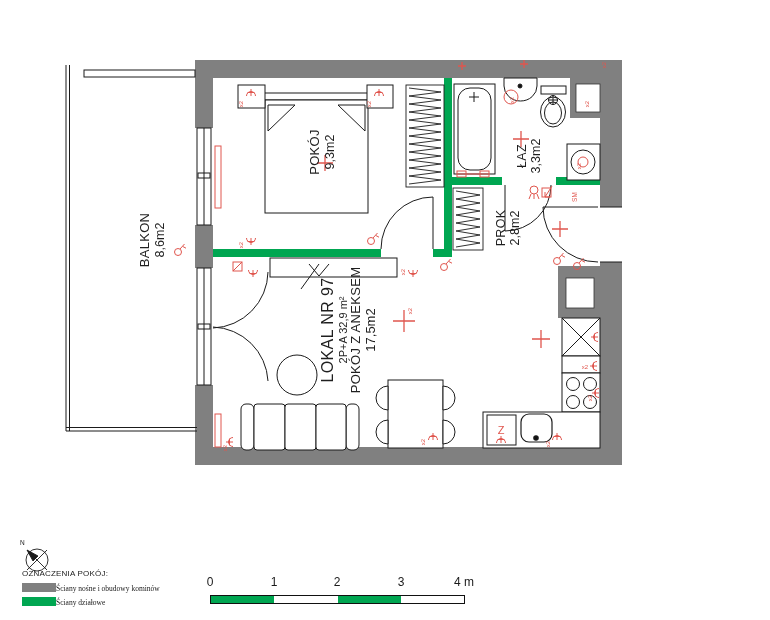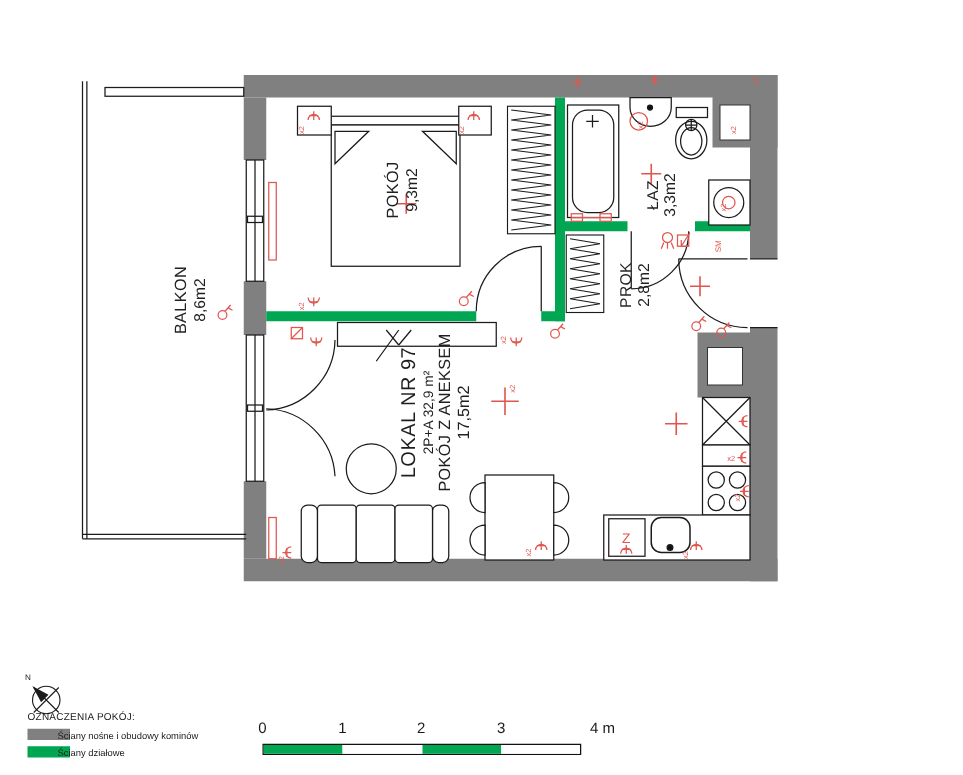--- a/index.html
+++ b/index.html
@@ -11,21 +11,21 @@
           text-align:center;white-space:nowrap;line-height:1.12;color:#1f1f1f;}
   .rlabel .rm{font-size:13px;letter-spacing:.3px;}
   .rlabel .ar{font-size:12.5px;}
   .mainlbl .l1{font-size:16px;letter-spacing:.4px;}
   .mainlbl .l2{font-size:11px;}
   .mainlbl .l3{font-size:13px;letter-spacing:.3px;}
   .mainlbl .l4{font-size:13px;}
   .legend-title{position:absolute;left:22px;top:569px;font-size:8px;letter-spacing:.2px;}
   .legend-row{position:absolute;left:22px;height:9px;}
   .swatch{position:absolute;left:0;top:0;width:34px;height:9px;}
-  .legend-label{position:absolute;left:24px;top:1px;font-size:7.5px;white-space:nowrap;}
+  .legend-label{position:absolute;left:34px;top:1px;font-size:7.5px;white-space:nowrap;font-family:Liberation Serif, serif;}
   .compass-n{position:absolute;left:20px;top:539px;font-size:6.5px;}
   .sb-num{position:absolute;top:575px;font-size:12px;transform:translateX(-50%);}
   #sb-bar{position:absolute;left:210px;top:595px;width:255px;height:9px;
           border:1px solid #111;box-sizing:border-box;display:flex;}
   .sb-seg{height:100%;width:63.25px;}
 </style>
 </head>
 <body>
 
 <div id="canvas">
@@ -288,21 +288,21 @@
 </div>
 <div class="legend-row" style="top:597px;">
   <div class="swatch" style="background:#00A651;"></div>
   <div class="legend-label">Ściany działowe</div>
 </div>
 
 <span class="sb-num" style="left:210px;">0</span>
 <span class="sb-num" style="left:274px;">1</span>
 <span class="sb-num" style="left:337px;">2</span>
 <span class="sb-num" style="left:401px;">3</span>
-<span class="sb-num" style="left:482px;">4 m</span>
+<span class="sb-num" style="left:464px;">4 m</span>
 <div id="sb-bar">
   <div class="sb-seg" style="background:#00A651;"></div>
   <div class="sb-seg" style="background:#fff;"></div>
   <div class="sb-seg" style="background:#00A651;"></div>
   <div class="sb-seg" style="background:#fff;"></div>
 </div>
 
 </div>
 
 </body></html>

